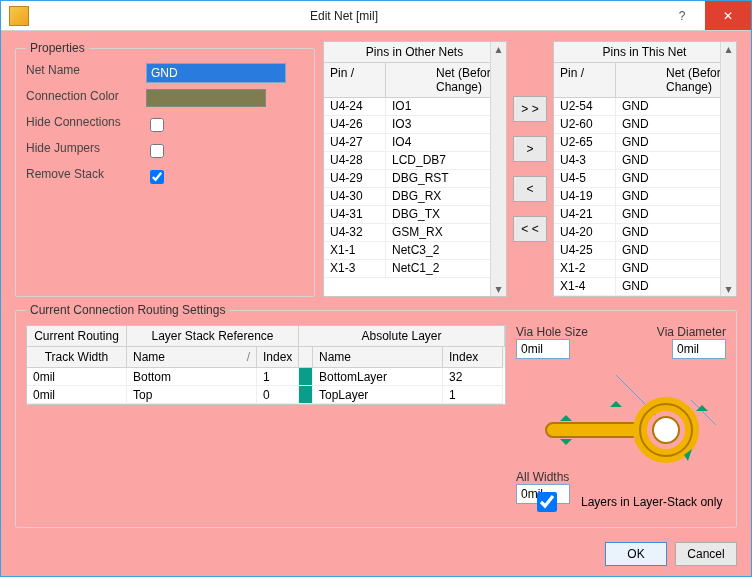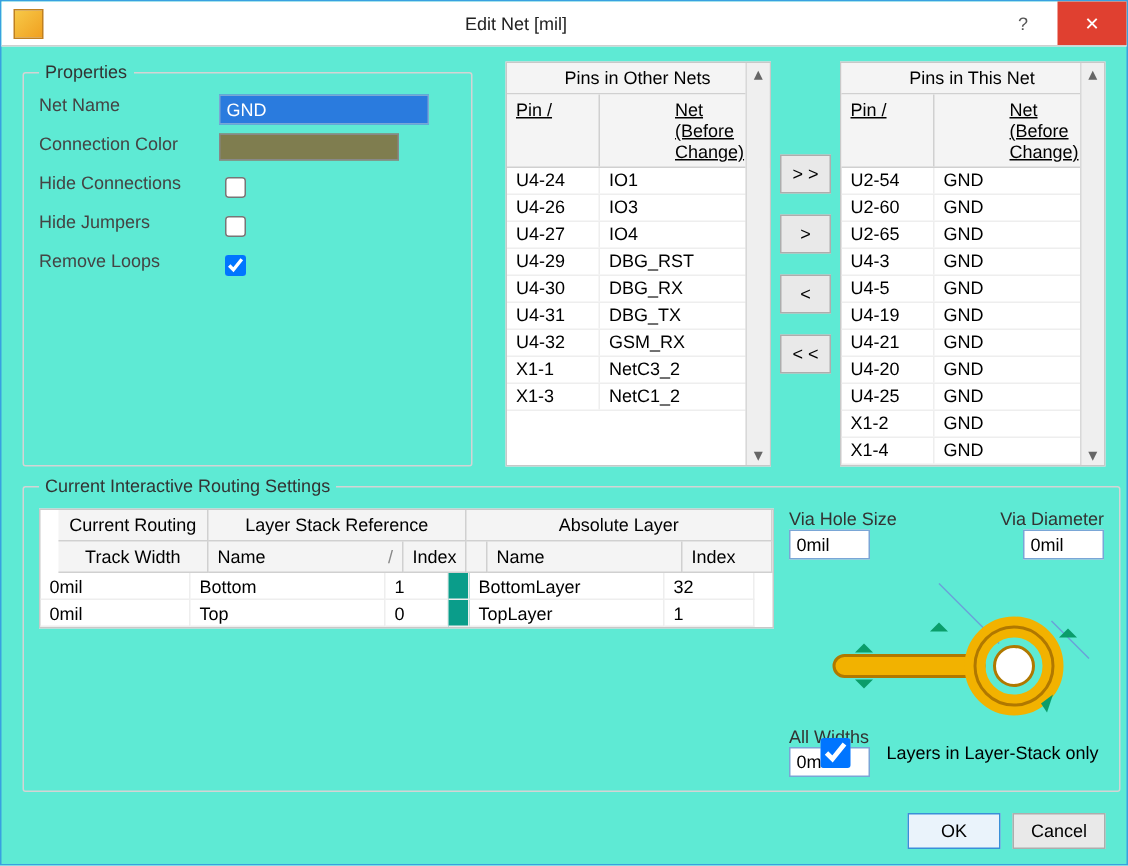--- a/index.html
+++ b/index.html
@@ -1,54 +1,54 @@
 <!DOCTYPE html>
 <html><head>
 <meta charset="utf-8">
 <style>
 * { box-sizing: border-box; font-family: "Segoe UI", Tahoma, sans-serif; font-size: 12px; }
 body { margin: 0; background: #fff; }
-.window { width: 752px; height: 577px; border: 1px solid #38a1e0; display: flex; flex-direction: column; background: #5eead4; }
+.window { width: 752px; height: 577px; border: 1px solid #38a1e0; display: flex; flex-direction: column; background: #fca5a5; }
 .titlebar { height: 30px; background: #fff; display: flex; align-items: center; border-bottom: 1px solid #d0d0d0; }
 .titlebar .ticon { width: 20px; height: 20px; margin-left: 8px; background: linear-gradient(135deg,#f7c948,#f0a020); border: 1px solid #c08020; }
 .titlebar .title { flex: 1; text-align: center; color: #222; font-size: 12px; }
 .titlebar .btns { display: flex; height: 100%; }
 .titlebar .btn { width: 46px; display: flex; align-items: center; justify-content: center; color: #555; }
 .titlebar .close { background: #e04030; color: #fff; width: 46px; }
 .content { flex: 1; padding: 10px 14px 8px 14px; display: flex; flex-direction: column; gap: 6px; }
 fieldset { border: 1px solid #d4d4d4; border-radius: 2px; padding: 8px 10px; margin: 0; }
 legend { color: #333; padding: 0 4px; }
-.top { display: flex; gap: 22px; }
+.top { display: flex; gap: 8px; }
 .props { width: 300px; }
 .props .row { display: flex; align-items: flex-start; height: 26px; }
 .props .lbl { width: 120px; color: #444; }
 .props input[type=text] { height: 20px; border: 1px solid #7aa6d6; padding: 0 4px; width: 140px; background: #fff; }
 .props input.sel { background: #2a7bde; color: #fff; }
 .props .swatch { width: 120px; height: 18px; border: 1px solid #888; background: #7f7d4f; }
 .props input[type=checkbox] { width: 14px; height: 14px; }
 .pins-area { flex: 1; display: flex; gap: 6px; }
 .pins-box { flex: 1; border: 1px solid #c8c8c8; background: #fff; display: flex; flex-direction: column; position: relative; }
 .pins-box .hdr { display: flex; background: #f4f4f4; border-bottom: 1px solid #d0d0d0; }
 .pins-box .hdr .t { flex: 1; text-align: center; padding: 3px 0; border-right: 1px solid #d0d0d0; }
 .pins-box .sub { display: flex; background: #f4f4f4; border-bottom: 1px solid #d0d0d0; }
-.pins-box .sub .c { padding: 3px 6px; border-right: 1px solid #d0d0d0; text-decoration: underline; }
+.pins-box .sub .c { padding: 3px 6px; border-right: 1px solid #d0d0d0; }
 .pins-box .sub .c1 { width: 62px; }
 .pins-box .sub .c2 { flex: 1; margin-left: 44px; }
 .pins-box .rows { flex: 1; overflow: hidden; }
 .pins-box .r { display: flex; border-bottom: 1px solid #eee; height: 18px; }
 .pins-box .r .c { padding: 1px 6px; }
 .pins-box .r .c1 { width: 62px; border-right: 1px solid #eee; }
 .pins-box .r .c2 { flex: 1; }
 .pins-box .sb { position: absolute; right: 0; top: 0; bottom: 0; width: 16px; background: #efefef; border-left: 1px solid #d8d8d8; display: flex; flex-direction: column; justify-content: space-between; align-items: center; color: #666; }
 .mover { width: 34px; display: flex; flex-direction: column; gap: 14px; justify-content: center; }
 .mover button { height: 26px; border: 1px solid #adadad; background: #e9e9e9; cursor: pointer; }
 fieldset.routing { flex: 1; display: flex; gap: 10px; }
 .grid-wrap { flex: 1; }
 .grid { border: 1px solid #c8c8c8; background: #fff; }
-.grid .gh { display: flex; background: #f4f4f4; margin-left: 12px; }
+.grid .gh { display: flex; background: #f4f4f4; }
 .grid .gh .c { border: 1px solid #d0d0d0; border-top: none; border-left: none; padding: 3px 6px; text-align: center; }
 .grid .gr { display: flex; }
 .grid .gr .c { border-right: 1px solid #eee; border-bottom: 1px solid #eee; padding: 2px 6px; height: 18px; }
 .w-tw { width: 100px; }
 .w-name { width: 130px; }
 .w-idx { width: 42px; }
 .w-csw { width: 14px; padding:0 !important; }
 .csw-bot { background: #0a9d8a; }
 .csw-top { background: #0a9d8a; }
 .w-aname { width: 130px; }
@@ -89,21 +89,21 @@
         </div>
         <div class="row">
           <div class="lbl">Hide Connections</div>
           <input type="checkbox" style="">
         </div>
         <div class="row">
           <div class="lbl">Hide Jumpers</div>
           <input type="checkbox" style="">
         </div>
         <div class="row">
-          <div class="lbl">Remove Loops</div>
+          <div class="lbl">Remove Stack</div>
           <input type="checkbox" checked="" style="">
         </div>
       </fieldset>
 
       <div class="pins-area">
         <div class="pins-box">
           <div class="hdr">
               <div class="t">Pins in Other Nets</div>
             </div>
           <div class="sub">
@@ -115,20 +115,24 @@
                 <div class="c c1">U4-24</div>
                 <div class="c c2">IO1</div>
               </div>
               <div class="r">
                 <div class="c c1">U4-26</div>
                 <div class="c c2">IO3</div>
               </div>
               <div class="r">
                 <div class="c c1">U4-27</div>
                 <div class="c c2">IO4</div>
+              </div>
+              <div class="r">
+                <div class="c c1">U4-28</div>
+                <div class="c c2">LCD_DB7</div>
               </div>
               <div class="r">
                 <div class="c c1">U4-29</div>
                 <div class="c c2">DBG_RST</div>
               </div>
               <div class="r">
                 <div class="c c1">U4-30</div>
                 <div class="c c2">DBG_RX</div>
               </div>
               <div class="r">
@@ -217,21 +221,21 @@
             </div>
           <div class="sb">
               <span>▴</span>
               <span>▾</span>
             </div>
         </div>
       </div>
     </div>
 
     <fieldset class="routing">
-      <legend>Current Interactive Routing Settings</legend>
+      <legend>Current Connection Routing Settings</legend>
       <div class="grid-wrap">
         <div class="grid">
           <div class="gh">
             <div class="c w-tw">Current Routing</div>
             <div class="c" style="width:172px">Layer Stack Reference</div>
             <div class="c" style="flex:1">Absolute Layer</div>
           </div>
           <div class="gh">
             <div class="c w-tw">Track Width</div>
             <div class="c w-name" style="text-align:left"><span>Name</span><span style="float:right;color:#888">/</span></div>

